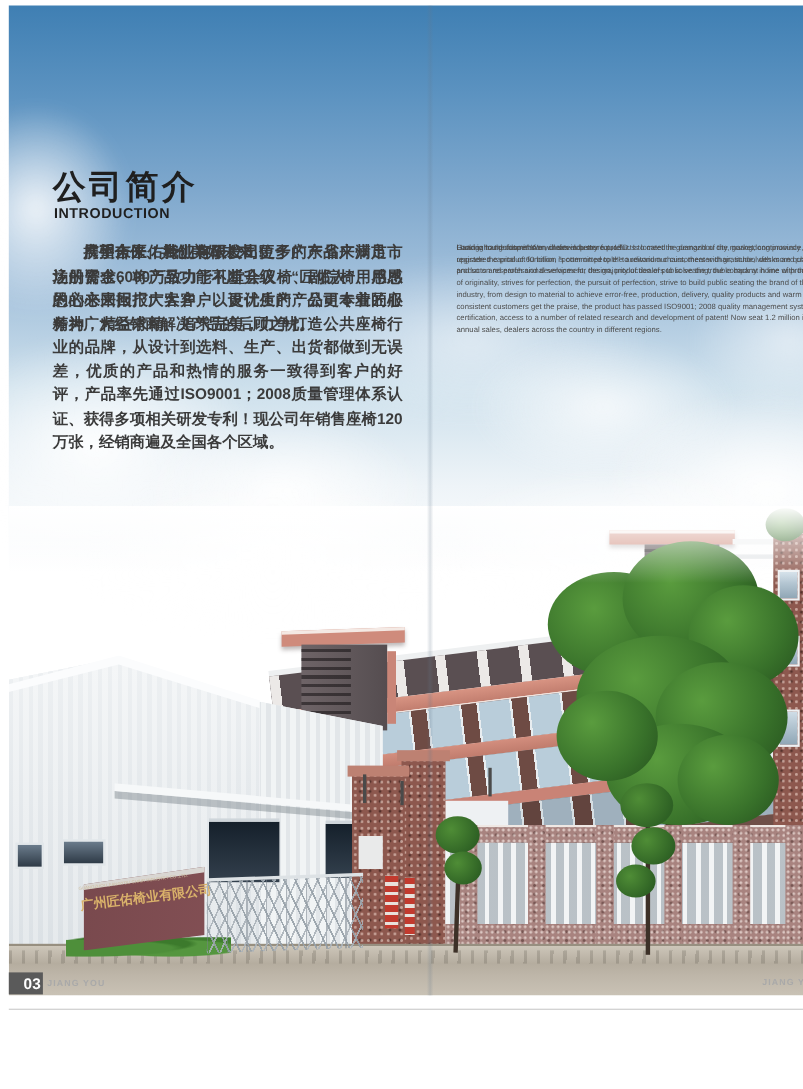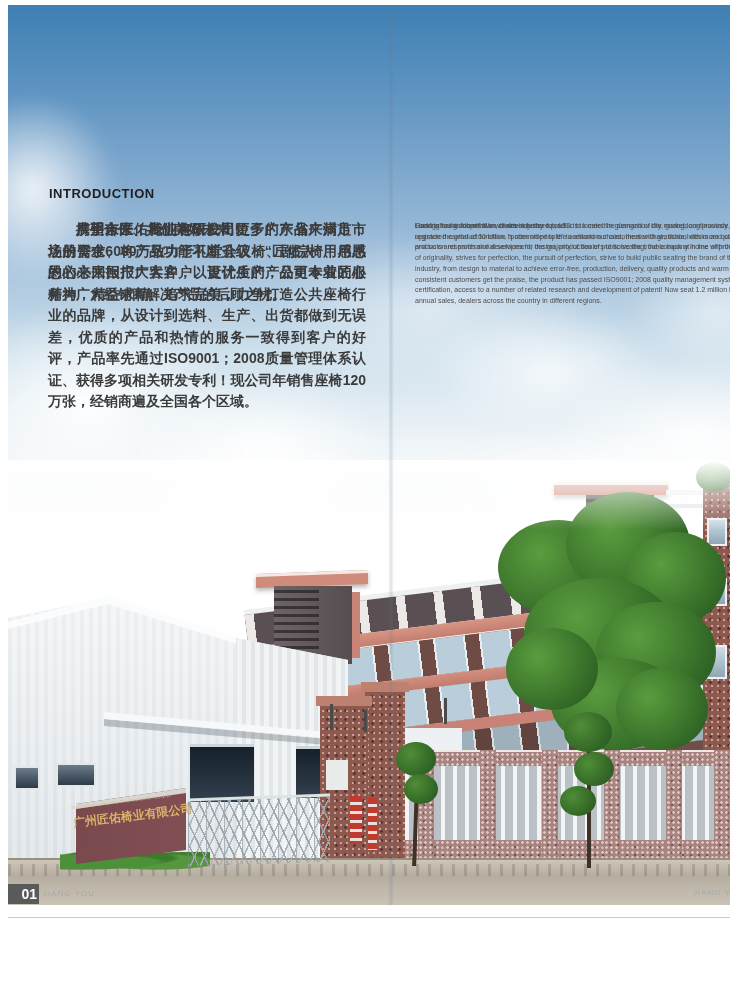--- a/index.html
+++ b/index.html
@@ -178,41 +178,42 @@
       background:linear-gradient(180deg,#ffffff 0,rgba(255,255,255,0) 100%);}
 
   
   .seam{left:388px;top:5px;width:6px;height:900px;
       background:linear-gradient(90deg,rgba(100,120,140,0) 0,rgba(100,120,140,.22) 50%,rgba(100,120,140,0) 100%);}
 
   
   .footer-line{left:8px;top:917px;width:722px;height:1px;background:#c9c9c9;}
   .pagenum-box{left:8px;top:884px;width:31px;height:20px;background:#5a5a5a;color:#ffffff;
       font-weight:bold;font-size:14px;text-align:right;padding:2px 2px 0 0;}
-  .brand{color:#a9a9a9;font-size:8px;letter-spacing:1px;white-space:nowrap;}
+  .brand{color:#a9a9a9;font-size:8px;letter-spacing:1px;white-space:nowrap;font-weight:bold;}
   .brand-left{left:43px;top:889px;}
   .brand-right{left:693px;top:888px;}
 </style>
 </head>
 <body>
 
 <div id="page">
 
   <div class="sky">
     <div class="cloud c1"></div>
     <div class="cloud c2"></div>
     <div class="cloud c3"></div>
     <div class="cloud c4"></div>
     <div class="cloud c5"></div>
     <div class="cloud c6"></div>
     <div class="cloud c7"></div>
     <div class="cloud c8"></div>
     <div class="cloud c9"></div>
   </div>
 
+  <div class="title-cn">公司简介</div>
   <div class="title-en">INTRODUCTION</div>
 
   <div class="cn-text">
     <p>广州市匠佑椅业有限公司位于广东省广州市，注册资金6000万致力于礼堂会议椅、剧院椅、用感恩的心来回报广大客户、设计生产，公司本着匠心精神，精益求精、追求完美，力争打造公共座椅行业的品牌，从设计到选料、生产、出货都做到无误差，优质的产品和热情的服务一致得到客户的好评，产品率先通过ISO9001；2008质量管理体系认证、获得多项相关研发专利！现公司年销售座椅120万张，经销商遍及全国各个区域。</p>
     <p>展望未来！我们将研发出更多的产品来满足市场的需求、将产品功能不断升级，“匠佑人”用感恩的心来回报广大客户，以更优质的产品更专业的服务为广大经销商解决产品的后顾之忧。</p>
     <p>携手合作、共创美好未来！</p>
   </div>
 
   <div class="en-text">
     <p>Guangzhou goldsmiths on chairs industry co., LTD. Is located in guangzhou city, guangdong province, the registered capital of 60 billion is committed to the auditorium chairs, theater chair, school desks and chairs and so on research and development, design, production of public seating, the company in line with the spirit of originality, strives for perfection, the pursuit of perfection, strive to build public seating the brand of the industry, from design to material to achieve error-free, production, delivery, quality products and warm service consistent customers get the praise, the product has passed ISO9001; 2008 quality management system certification, access to a number of related research and development of patent! Now seat 1.2 million in annual sales, dealers across the country in different regions.</p>
@@ -312,18 +313,18 @@
     <div class="sblob s2c"></div>
     <div class="lamp lp1"></div>
     <div class="lamp lp2"></div>
     <div class="lamp lp3"></div>
 
     <div class="photo-fade"></div>
   </div>
 
   <div class="seam"></div>
 
-  <div class="pagenum-box">01</div>
+  <div class="pagenum-box">03</div>
   <div class="brand brand-left">JIANG YOU</div>
   <div class="brand brand-right">JIANG YOU</div>
   <div class="footer-line"></div>
 
 </div>
 
 </body></html>

